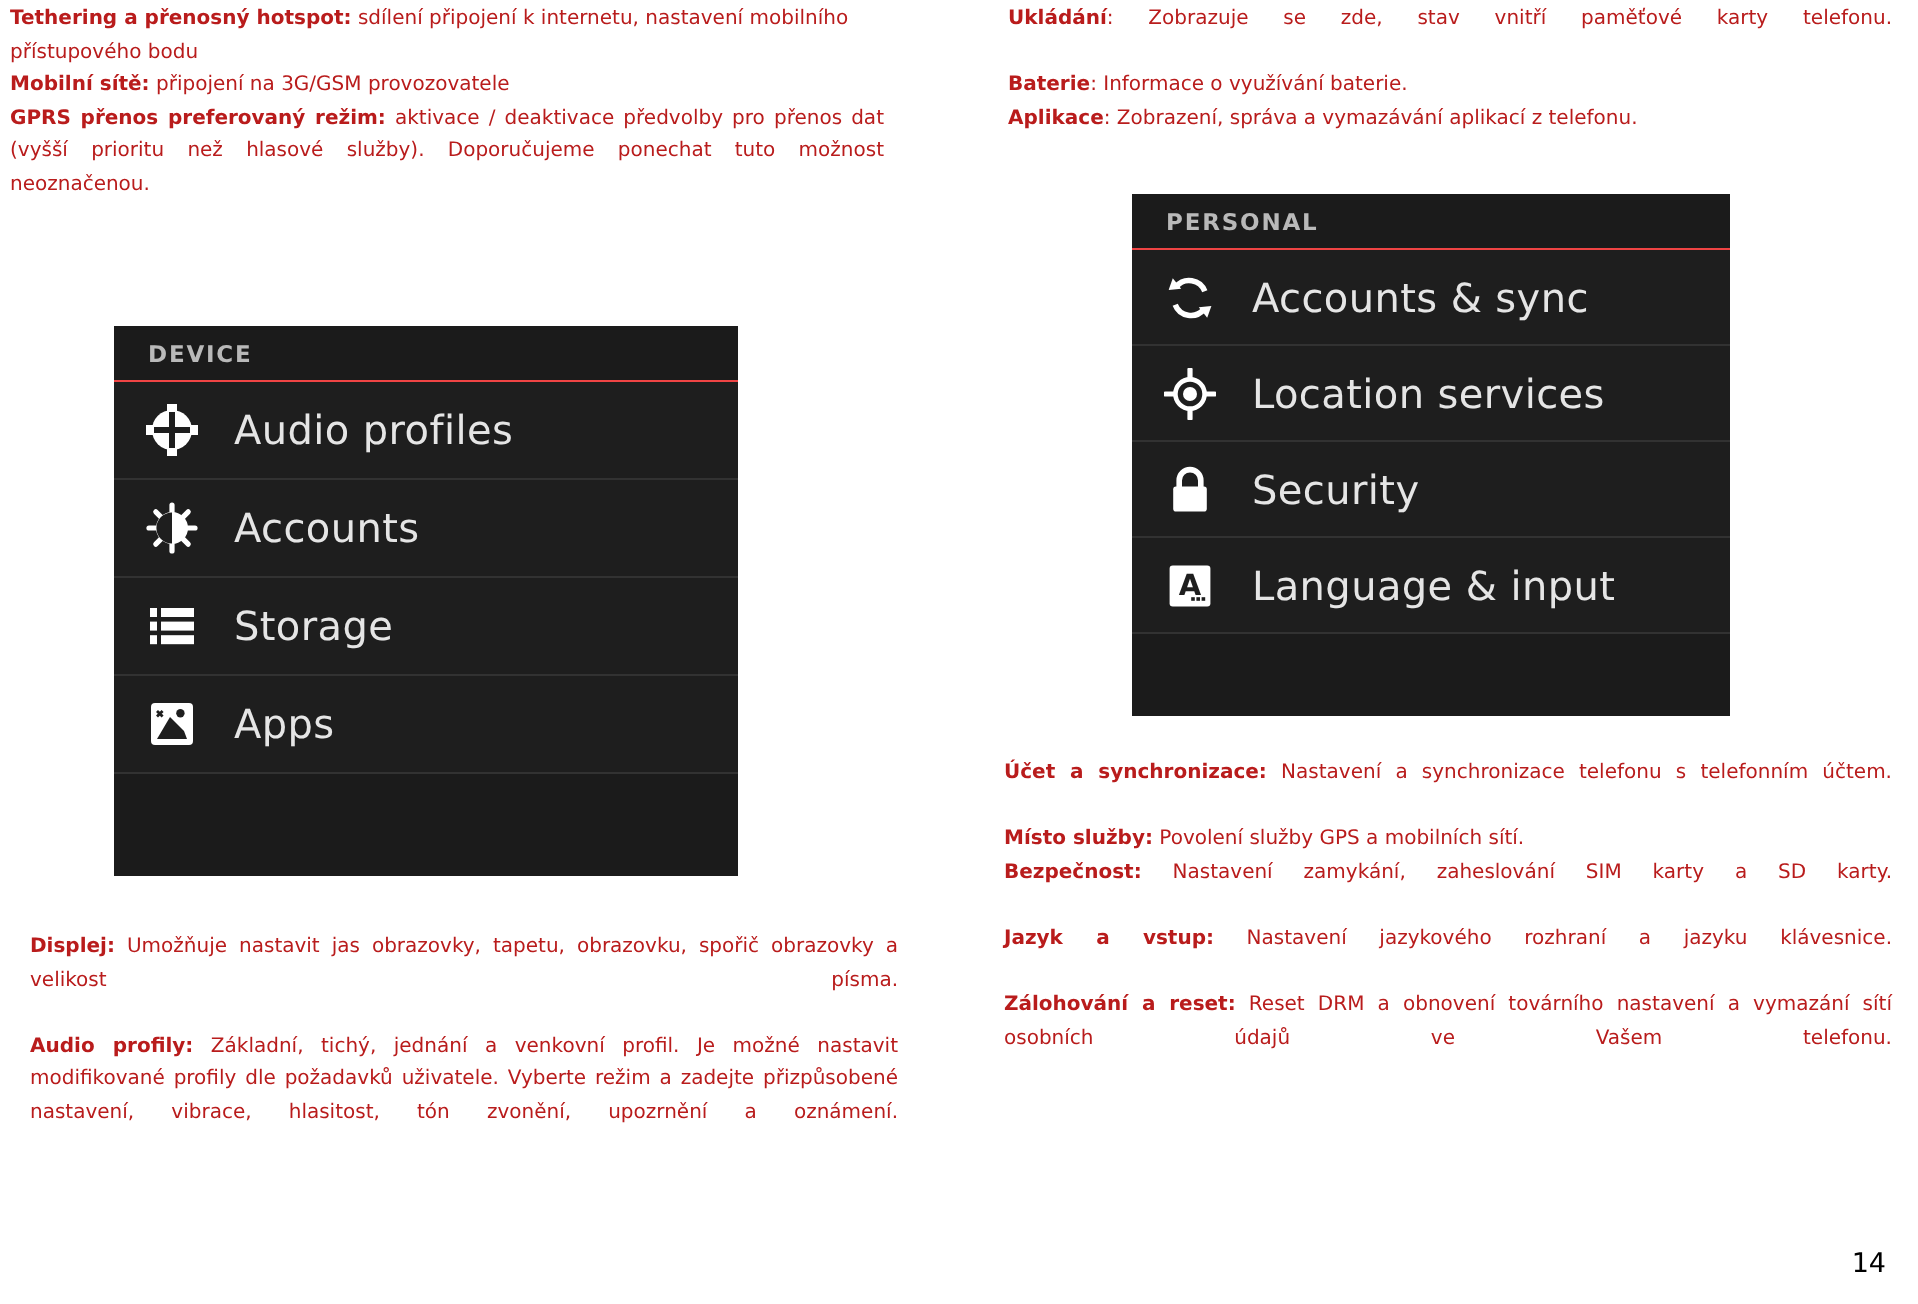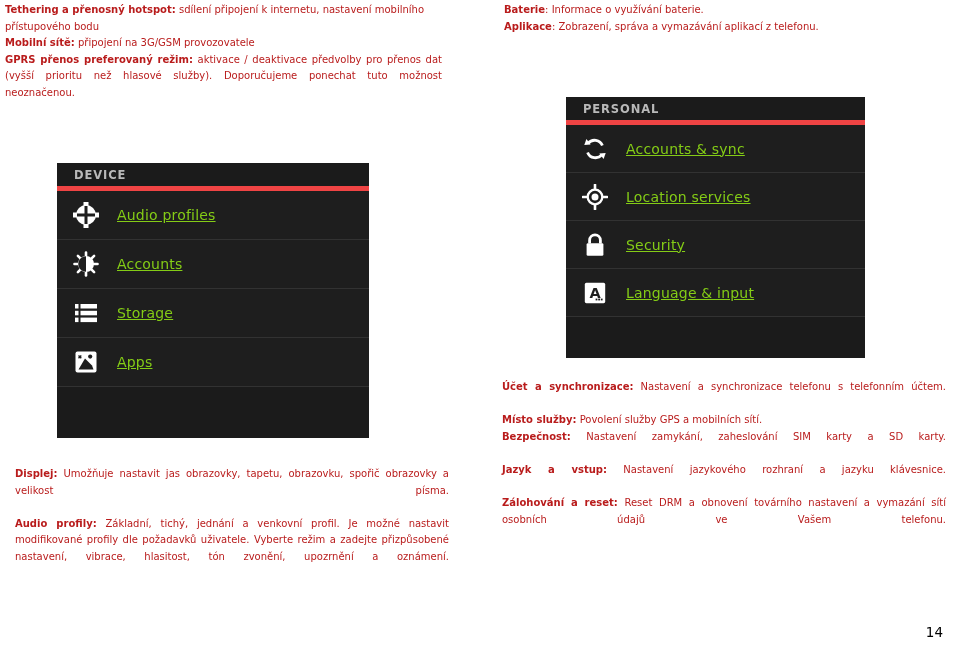--- a/index.html
+++ b/index.html
@@ -66,21 +66,21 @@
     height: 28px;
     display: flex;
     align-items: center;
     padding-left: 17px;
     box-sizing: border-box;
     color: #b9b9b9;
     font-size: 11.5px;
     font-weight: bold;
     letter-spacing: 0.9px;
     font-family: "DejaVu Sans", "Liberation Sans", sans-serif;
-    border-bottom: 5px solid #ef4444;
+    border-bottom: 1px solid #ef4444;
     background: #1b1b1b;
   }
 
   .row {
     height: 49px;
     display: flex;
     align-items: center;
     padding-left: 14px;
     box-sizing: border-box;
     border-bottom: 1px solid #323232;
@@ -93,26 +93,25 @@
     height: 30px;
     flex: 0 0 30px;
     display: flex;
     align-items: center;
     justify-content: center;
     margin-right: 16px;
   }
   .row-icon svg { display: block; }
 
   .row-label {
-    color: #84cc16;
-    font-size: 14px;
+    color: #e5e5e5;
+    font-size: 20px;
     font-family: "DejaVu Sans", "Liberation Sans", sans-serif;
     letter-spacing: 0.2px;
     white-space: nowrap;
-    text-decoration: underline;
   }
 
   
   #page-number {
     position: absolute;
     right: 16px;
     bottom: 12px;
     font-size: 13.5px;
     color: #000;
     text-align: right;
@@ -123,20 +122,21 @@
 
 <div class="page">
 
   <div class="col" id="tl-text">
       <p class="nojust"><b>Tethering a přenosný hotspot:</b><span> sdílení připojení k internetu, nastavení mobilního přístupového bodu</span></p>
       <p class="nojust"><b>Mobilní sítě:</b><span> připojení na 3G/GSM provozovatele</span></p>
       <p><b>GPRS přenos preferovaný režim:</b><span> aktivace / deaktivace předvolby pro přenos dat (vyšší prioritu než hlasové služby). Doporučujeme ponechat tuto možnost neoznačenou.</span></p>
     </div>
 
   <div class="col" id="tr-text">
+      <p><b>Ukládání</b><span>: Zobrazuje se zde, stav vnitří paměťové karty telefonu.</span></p>
       <p class="nojust"><b>Baterie</b><span>: Informace o využívání baterie.</span></p>
       <p class="nojust"><b>Aplikace</b><span>: Zobrazení, správa a vymazávání aplikací z telefonu.</span></p>
     </div>
 
   <div class="shot" id="shot-device">
     <div class="shot-header">DEVICE</div>
     <div id="device-rows">
         <div class="row">
           <span class="row-icon">
             <svg width="26" height="26" viewBox="0 0 26 26">

